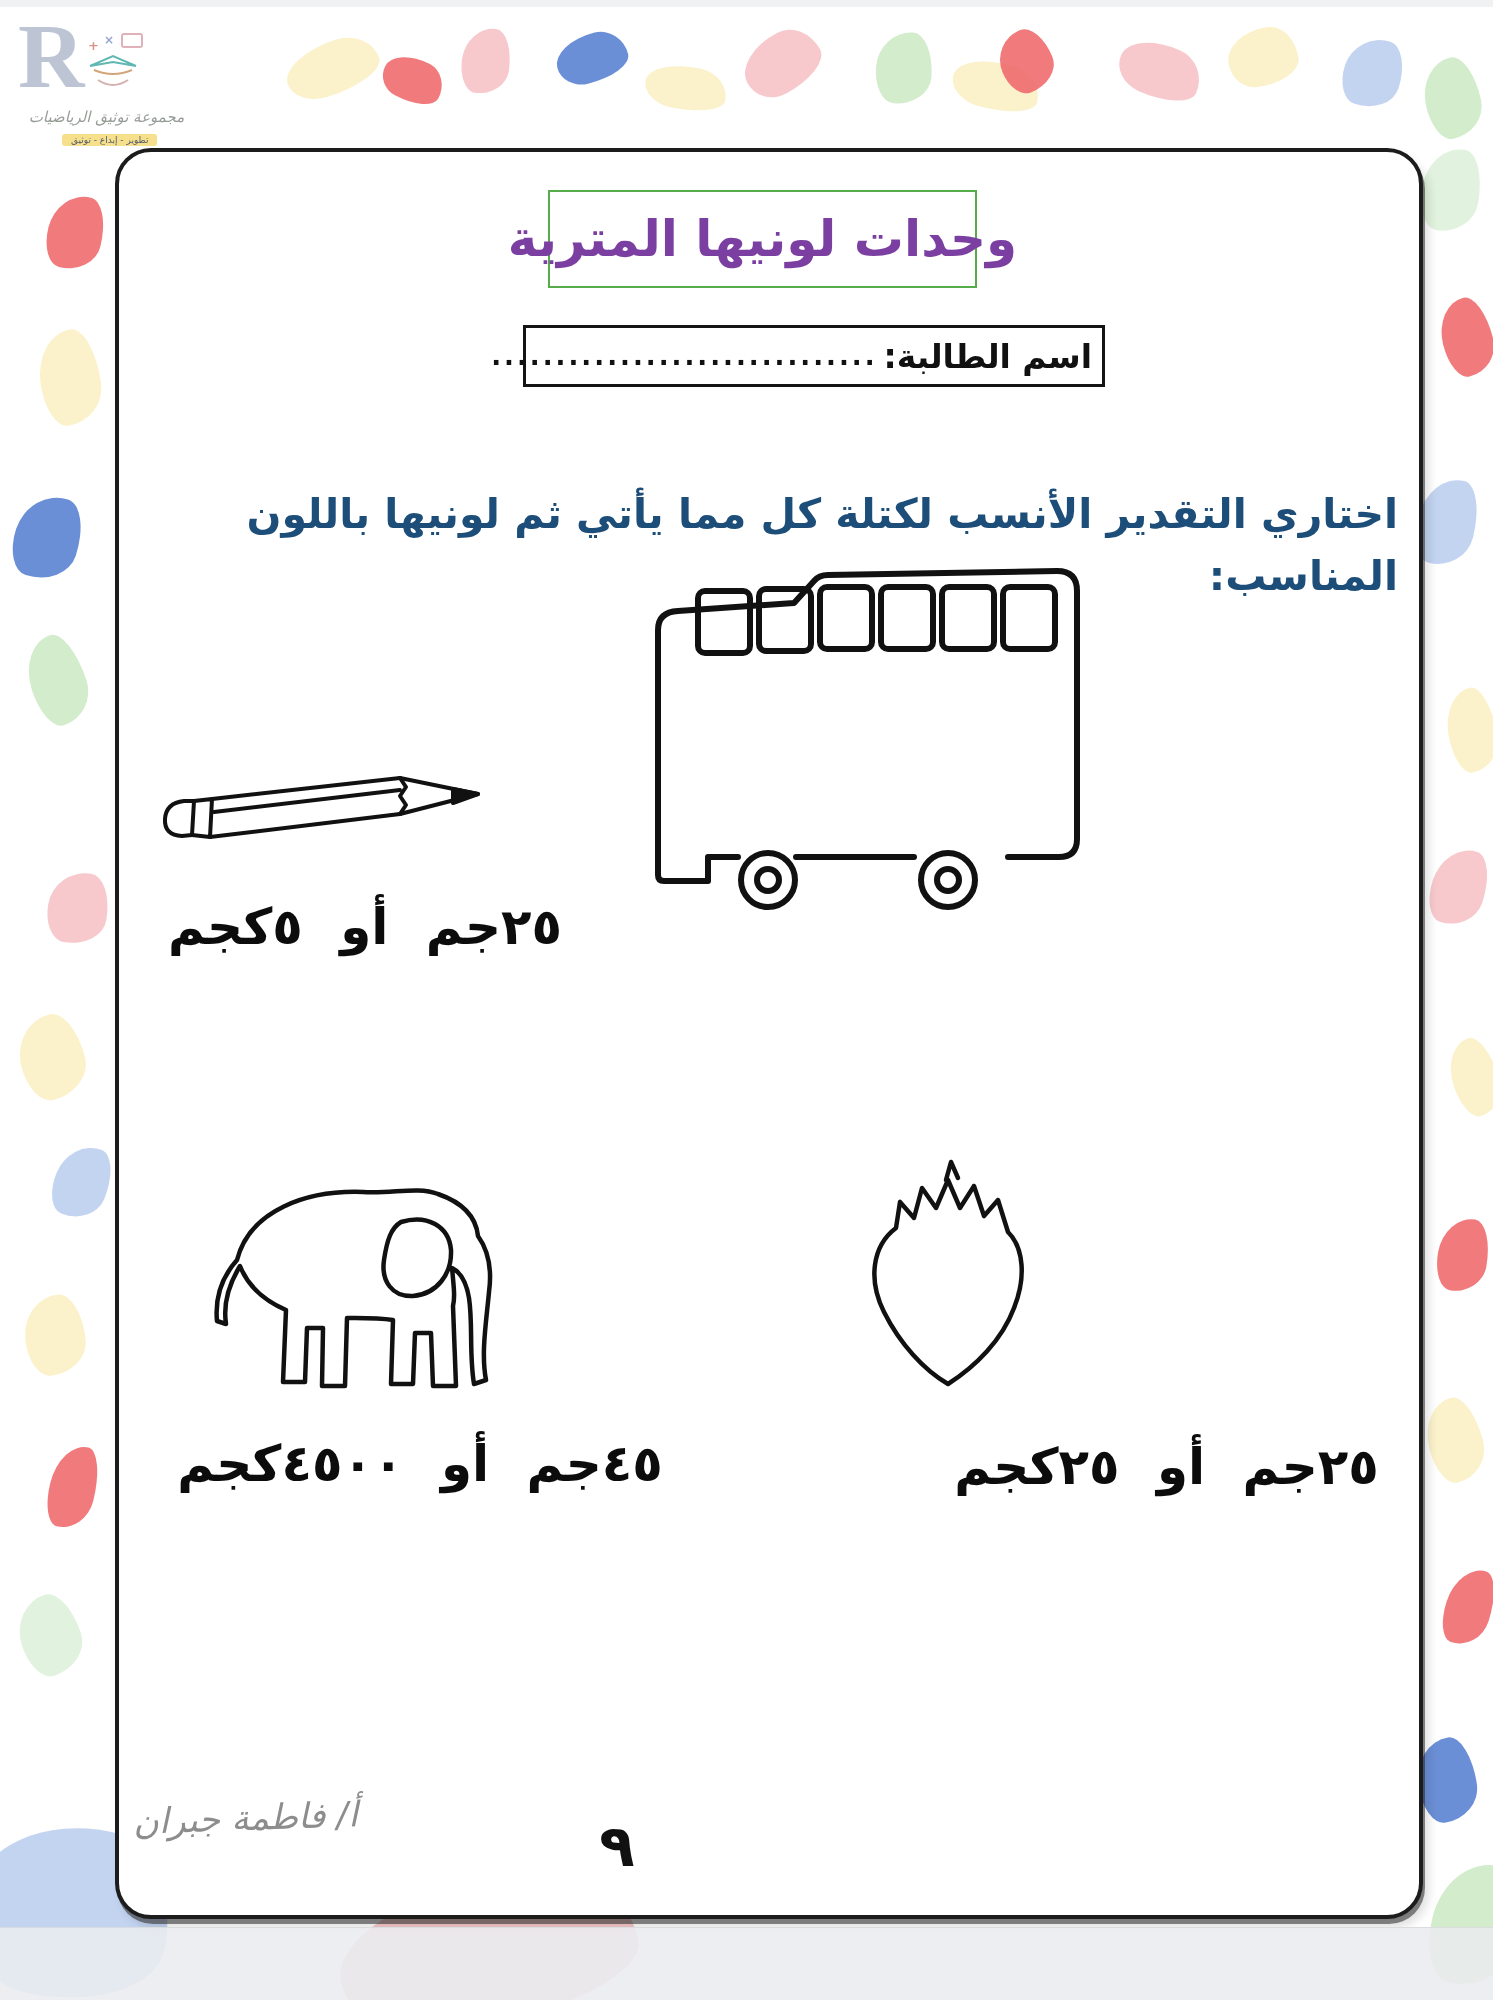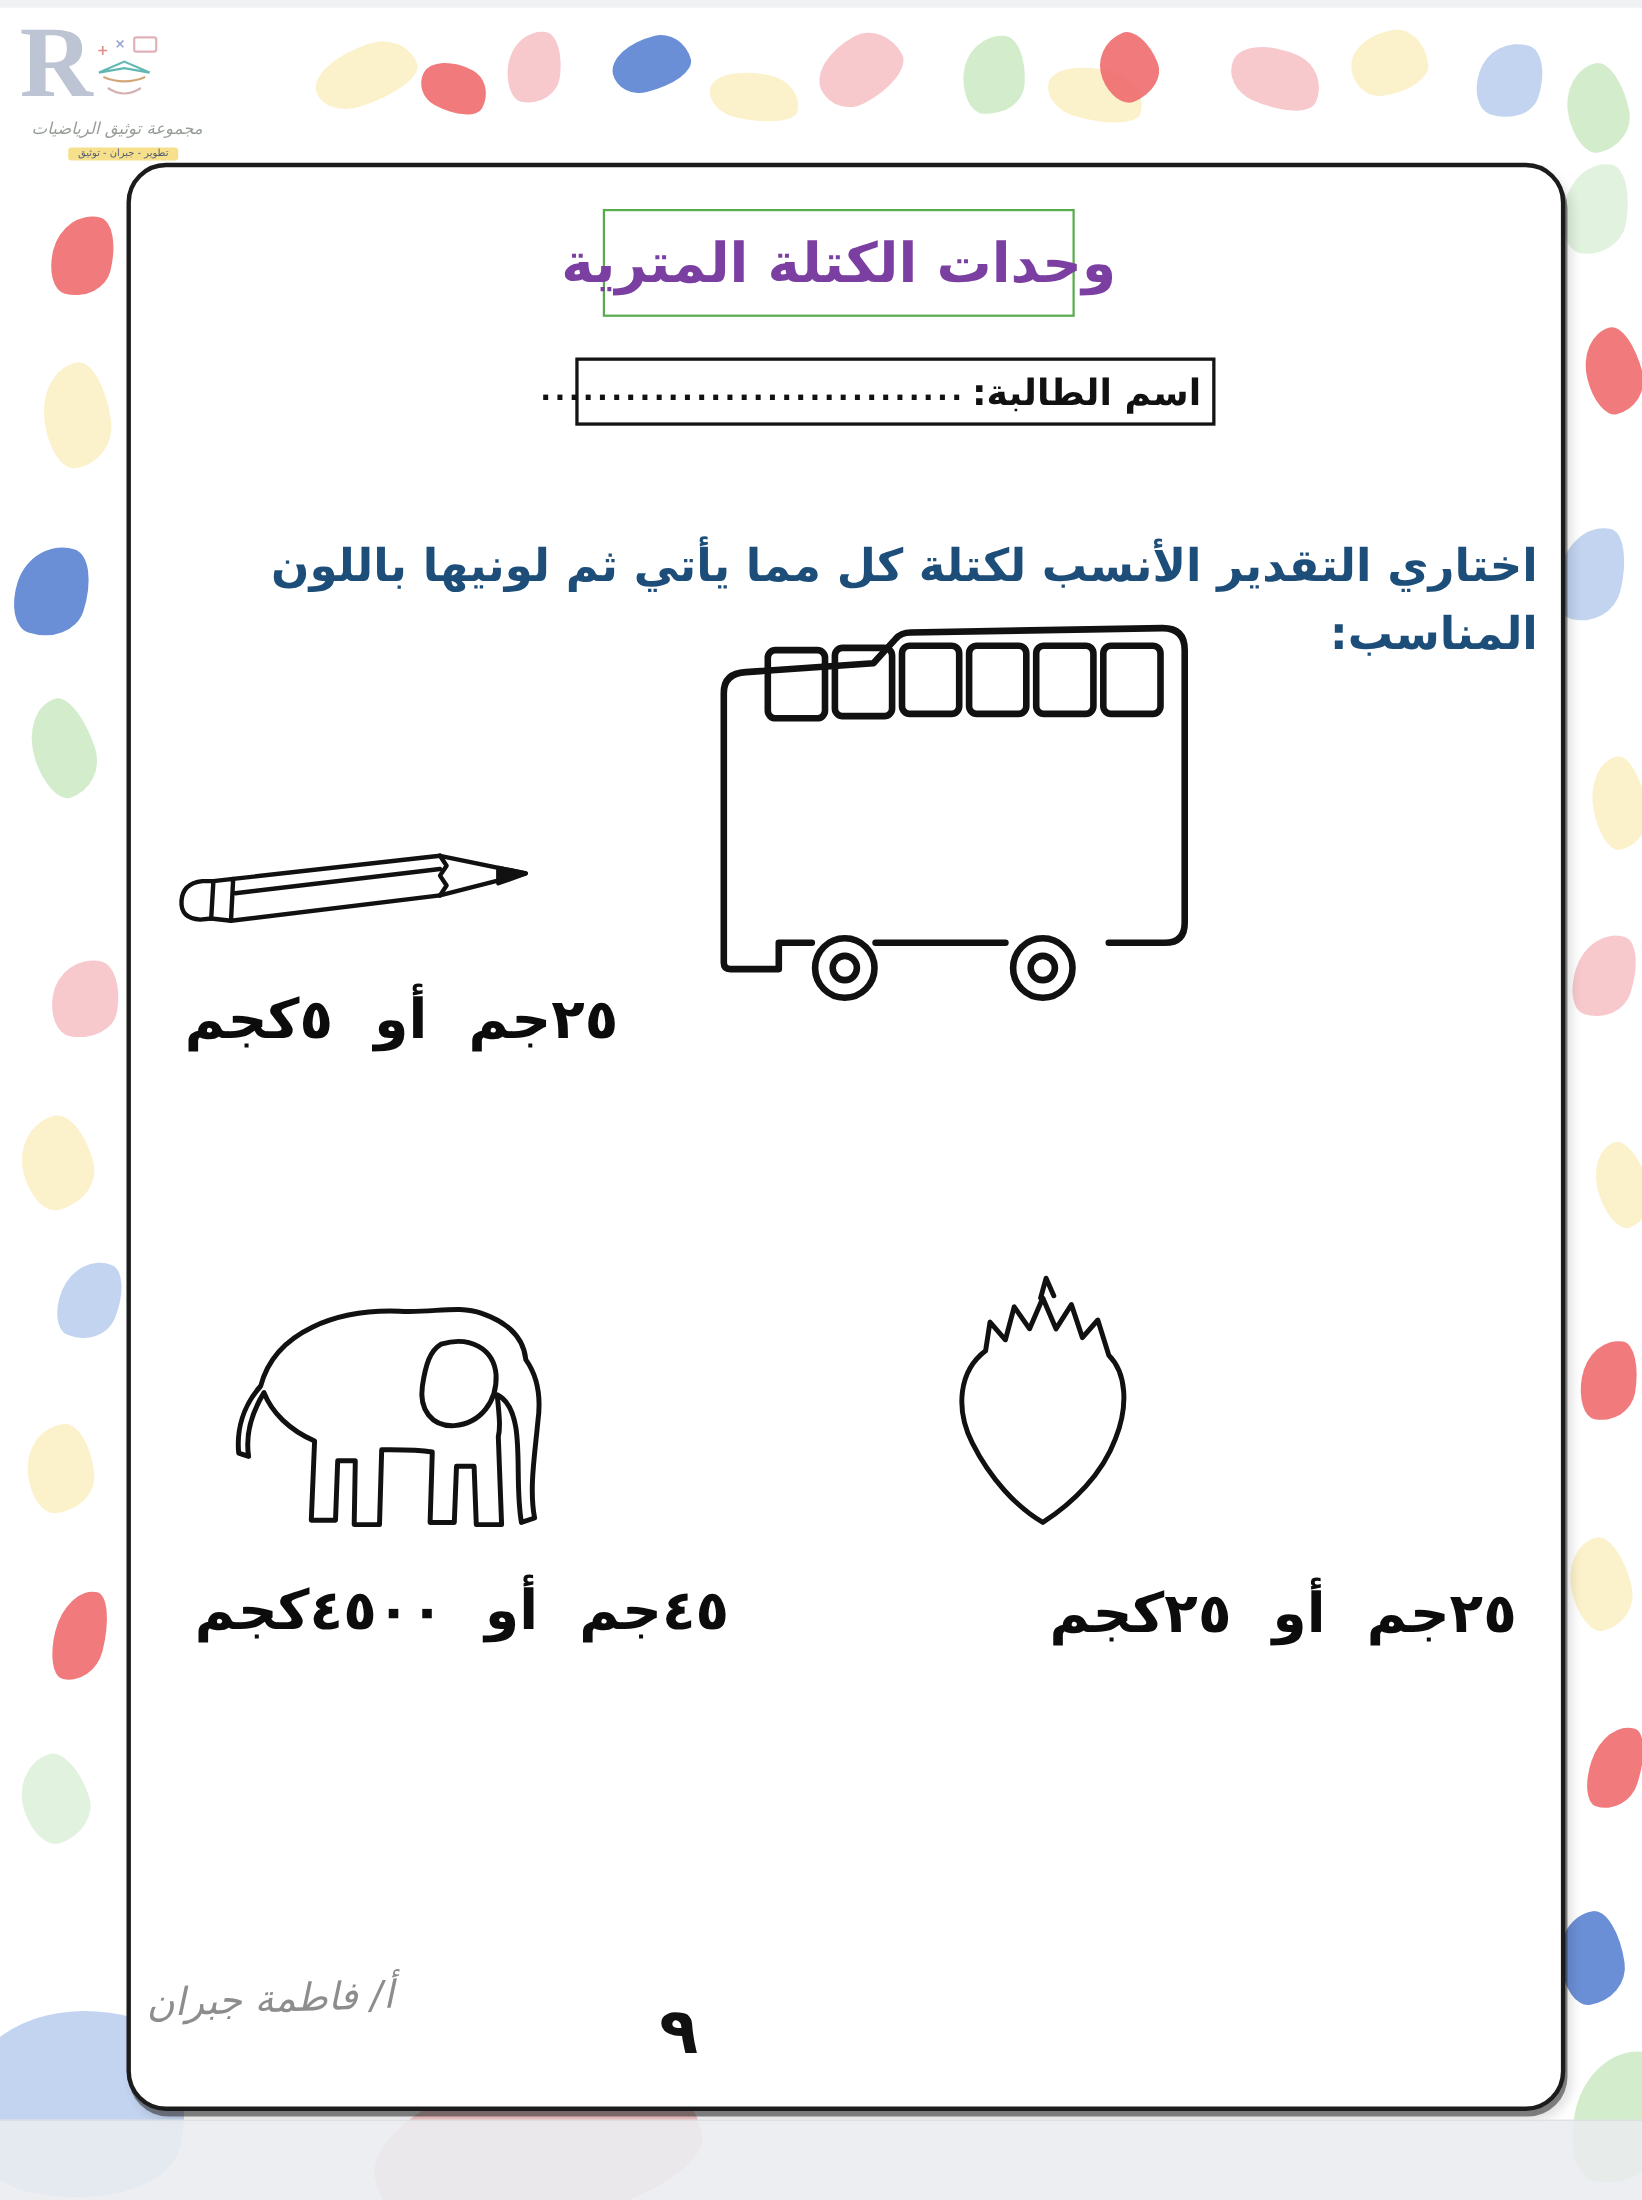--- a/index.html
+++ b/index.html
@@ -117,27 +117,27 @@
     <span class="logo-r">R</span>
     <svg class="logo-emblem" width="70" height="66" viewBox="0 0 70 66">
       <path d="M10,34 L33,24 L56,34 L33,30 Z" fill="none" stroke="#3aa7a0" stroke-width="2"></path>
       <path d="M14,38 Q33,46 52,38" fill="none" stroke="#c98f5a" stroke-width="2"></path>
       <text x="8" y="18" font-size="13" fill="#d4766e" font-weight="bold">+</text>
       <text x="24" y="12" font-size="12" fill="#7a8fc4" font-weight="bold">×</text>
       <rect x="42" y="2" width="20" height="13" rx="2" fill="none" stroke="#d8a0a8" stroke-width="2"></rect>
       <path d="M18,48 Q33,58 48,48" fill="none" stroke="#caa0a0" stroke-width="2"></path>
     </svg>
     <div class="logo-caption">مجموعة توثيق الرياضيات</div>
-    <div class="logo-badge">تطوير - جبران - توثيق</div>
+    <div class="logo-badge">تطوير - إبداع - توثيق</div>
   </div>
 
   <div class="card"></div>
 
   <div class="title-box">
-    <span class="title-text">وحدات الكتلة المترية</span>
+    <span class="title-text">وحدات لونيها المترية</span>
   </div>
 
   <div class="name-box">
     <span class="name-label">اسم الطالبة:</span>
     <span class="name-dots">..............................</span>
   </div>
 
   <div class="instruction">اختاري التقدير الأنسب لكتلة كل مما يأتي ثم  لونيها باللون المناسب:</div>
 
   <div class="figure" style="left:148px;top:740px;width:340px;height:122px;">

